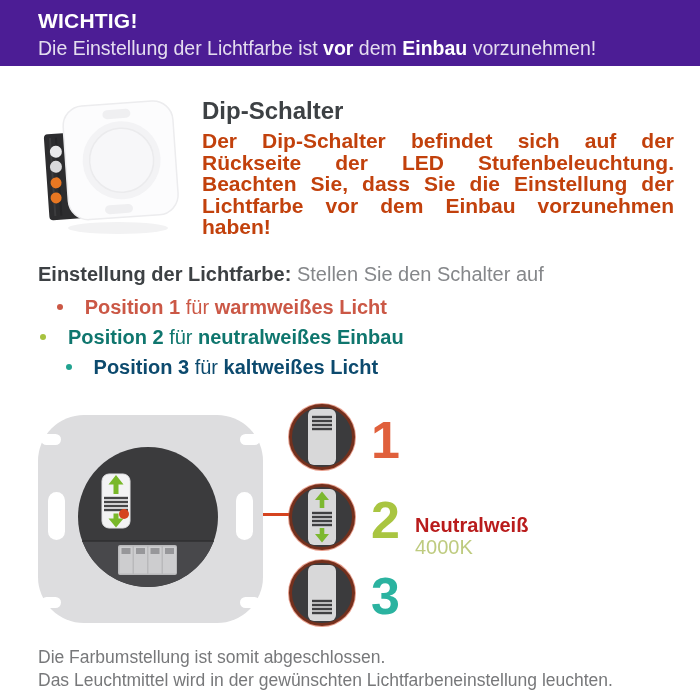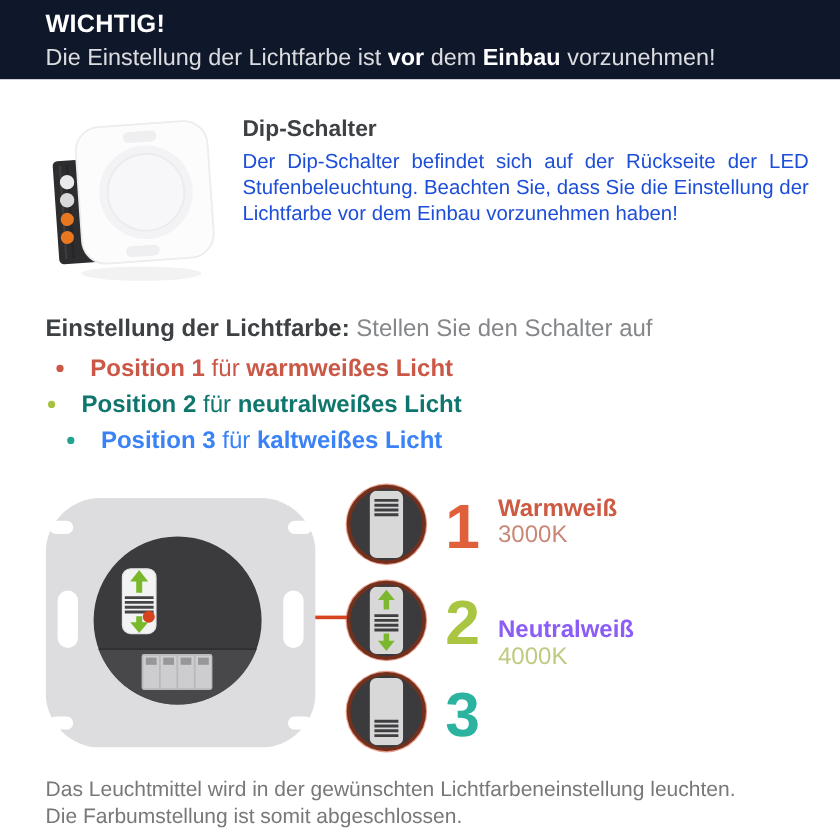--- a/index.html
+++ b/index.html
@@ -3,57 +3,57 @@
 <meta charset="utf-8">
 <style>
   html,body{margin:0;padding:0;}
   body{
     width:700px;height:700px;position:relative;overflow:hidden;
     background:#ffffff;
     font-family:"Liberation Sans","DejaVu Sans",sans-serif;
     -webkit-font-smoothing:antialiased;
   }
   
-  .banner{position:absolute;left:0;top:0;width:700px;height:66px;background:#0f172a;}
+  .banner{position:absolute;left:0;top:0;width:700px;height:66px;background:#4c1d95;}
   .banner-title{position:absolute;left:38px;top:9px;font-size:21px;font-weight:700;color:#ffffff;letter-spacing:.2px;}
   .banner-sub{position:absolute;left:38px;top:37px;font-size:19.5px;color:rgba(255,255,255,.85);white-space:pre;}
   .banner-sub b{color:#ffffff;font-weight:700;margin-top:20px;}
   
   .photo{position:absolute;left:36px;top:88px;width:150px;height:156px;}
   .dip-text{position:absolute;left:202px;top:97px;width:472px;}
-  .dip-heading{font-size:19px;font-weight:700;color:#3d4144;margin:0 0 5px 0;}
-  .dip-body{font-size:17px;line-height:21.5px;color:#1d4ed8;text-align:justify;margin:0;}
+  .dip-heading{font-size:24px;font-weight:700;color:#3d4144;margin:0 0 5px 0;}
+  .dip-body{font-size:21px;line-height:21.5px;color:#c2410c;text-align:justify;margin:0;font-weight:bold;}
   
   .settings-heading{position:absolute;left:38px;top:263px;font-size:20px;color:#85878a;white-space:pre;}
   .settings-heading b{color:#3d4144;font-weight:700;}
   .bullets{position:absolute;left:38px;top:292px;list-style:none;margin:0;padding:0;}
   .bullets li{display:flex;align-items:center;height:30px;font-size:20px;justify-content:center;}
   .dot{width:6px;height:6px;border-radius:50%;margin:0 22px 0 2px;flex:none;}
   .b-pos,.b-light{font-weight:700;}
   .b-mid{font-weight:400;white-space:pre;}
   .warm-c{color:#cb5846;} .warm-c .dot{background:#cb5846;}
   .neutral-c{color:#0f766e;} .neutral-c .dot{background:#a7c23f;}
-  .cold-c{color:#3b82f6;} .cold-c .dot{background:#21a390;}
+  .cold-c{color:#0c4a6e;} .cold-c .dot{background:#21a390;}
   li.warm-c .dot{background:#cb5846;} li.neutral-c .dot{background:#a7c23f;} li.cold-c .dot{background:#21a390;}
   
   .diagram{position:absolute;left:0;top:400px;width:700px;height:245px;}
   .plate-svg{position:absolute;left:38px;top:15px;width:225px;height:208px;}
   .link-line{position:absolute;left:124px;top:113px;width:168px;height:2.5px;background:#d5431f;}
   .callout{position:absolute;left:289px;display:flex;align-items:center;height:66px;}
   .callout-1{top:4px;} .callout-2{top:84px;} .callout-3{top:160px;}
   .sw-circle{box-sizing:border-box;width:66px;height:66px;border-radius:50%;
     background:#3b3b3d;border:3px solid #73301d;box-shadow:0 0 0 1px rgba(210,75,42,.55);
     display:flex;align-items:center;justify-content:center;flex:none;}
   .num{width:30px;margin-left:16px;font-size:52px;font-weight:700;line-height:1;position:relative;top:3px;flex:none;}
   .num-1{color:#e0603c;} .num-2{color:#a9c541;} .num-3{color:#2bb3a0;}
   .cap{margin-left:14px;position:relative;top:-2px;}
   .cap-label{font-size:20px;font-weight:700;line-height:22px;}
   .cap-kelvin{font-size:20px;font-weight:400;line-height:22px;}
   .cap1 .cap-label{color:#cd5a43;} .cap1 .cap-kelvin{color:#c98875;}
-  .cap2 .cap-label{color:#8b5cf6;margin-top:41px;} .cap2 .cap-kelvin{color:#becb7f;}
+  .cap2 .cap-label{color:#b91c1c;margin-top:41px;} .cap2 .cap-kelvin{color:#becb7f;}
   .cap3 .cap-label{color:#25a794;} .cap3 .cap-kelvin{color:#7fc8bc;}
   
   .footer{position:absolute;left:38px;top:646px;font-size:17.5px;line-height:23px;color:#77787a;}
 </style>
 </head>
 <body>
 
 <div class="banner">
   <div class="banner-title">WICHTIG!</div>
   <div class="banner-sub"><span>Die Einstellung der Lichtfarbe ist </span><b>vor</b><span> dem </span><b>Einbau</b><span> vorzunehmen!</span></div>
@@ -88,21 +88,21 @@
   <li class="warm-c">
     <span class="dot"></span>
     <span class="b-pos">Position 1</span>
       <span class="b-mid"> für </span>
       <span class="b-light">warmweißes Licht</span>
   </li>
   <li class="neutral-c">
     <span class="dot"></span>
     <span class="b-pos">Position 2</span>
       <span class="b-mid"> für </span>
-      <span class="b-light">neutralweißes Licht</span>
+      <span class="b-light">neutralweißes Einbau</span>
   </li>
   <li class="cold-c">
     <span class="dot"></span>
     <span class="b-pos">Position 3</span>
       <span class="b-mid"> für </span>
       <span class="b-light">kaltweißes Licht</span>
   </li>
 </ul>
 
 <div class="diagram">
@@ -151,24 +151,20 @@
         <rect x="0" y="0" width="28" height="56" rx="6" fill="#d8d8d9"></rect>
         <g stroke="#3f3f41" stroke-width="2.4">
           <line x1="4" y1="8" x2="24" y2="8"></line>
             <line x1="4" y1="12" x2="24" y2="12"></line>
           <line x1="4" y1="16" x2="24" y2="16"></line>
             <line x1="4" y1="20" x2="24" y2="20"></line>
         </g>
       </svg>
     </div>
     <div class="num num-1">1</div>
-    <div class="cap cap1">
-      <div class="cap-label">Warmweiß</div>
-      <div class="cap-kelvin">3000K</div>
-    </div>
   </div>
 
   <div class="callout callout-2">
     <div class="sw-circle">
       <svg width="28" height="56" viewBox="0 0 28 56" aria-hidden="true">
         <rect x="0" y="0" width="28" height="56" rx="6" fill="#d8d8d9"></rect>
         <path d="M14 2.5 L21 11 L16.3 11 L16.3 19 L11.7 19 L11.7 11 L7 11 Z" fill="#7cb82f"></path>
         <g stroke="#3f3f41" stroke-width="2.4">
           <line x1="4" y1="24" x2="24" y2="24"></line>
             <line x1="4" y1="28" x2="24" y2="28"></line>
@@ -195,15 +191,15 @@
           <line x1="4" y1="44" x2="24" y2="44"></line>
             <line x1="4" y1="48" x2="24" y2="48"></line>
         </g>
       </svg>
     </div>
     <div class="num num-3">3</div>
   </div>
 </div>
 
 <div class="footer">
+  <div>Die Farbumstellung ist somit abgeschlossen.</div>
   <div>Das Leuchtmittel wird in der gewünschten Lichtfarbeneinstellung leuchten.</div>
-  <div>Die Farbumstellung ist somit abgeschlossen.</div>
 </div>
 
 </body></html>

